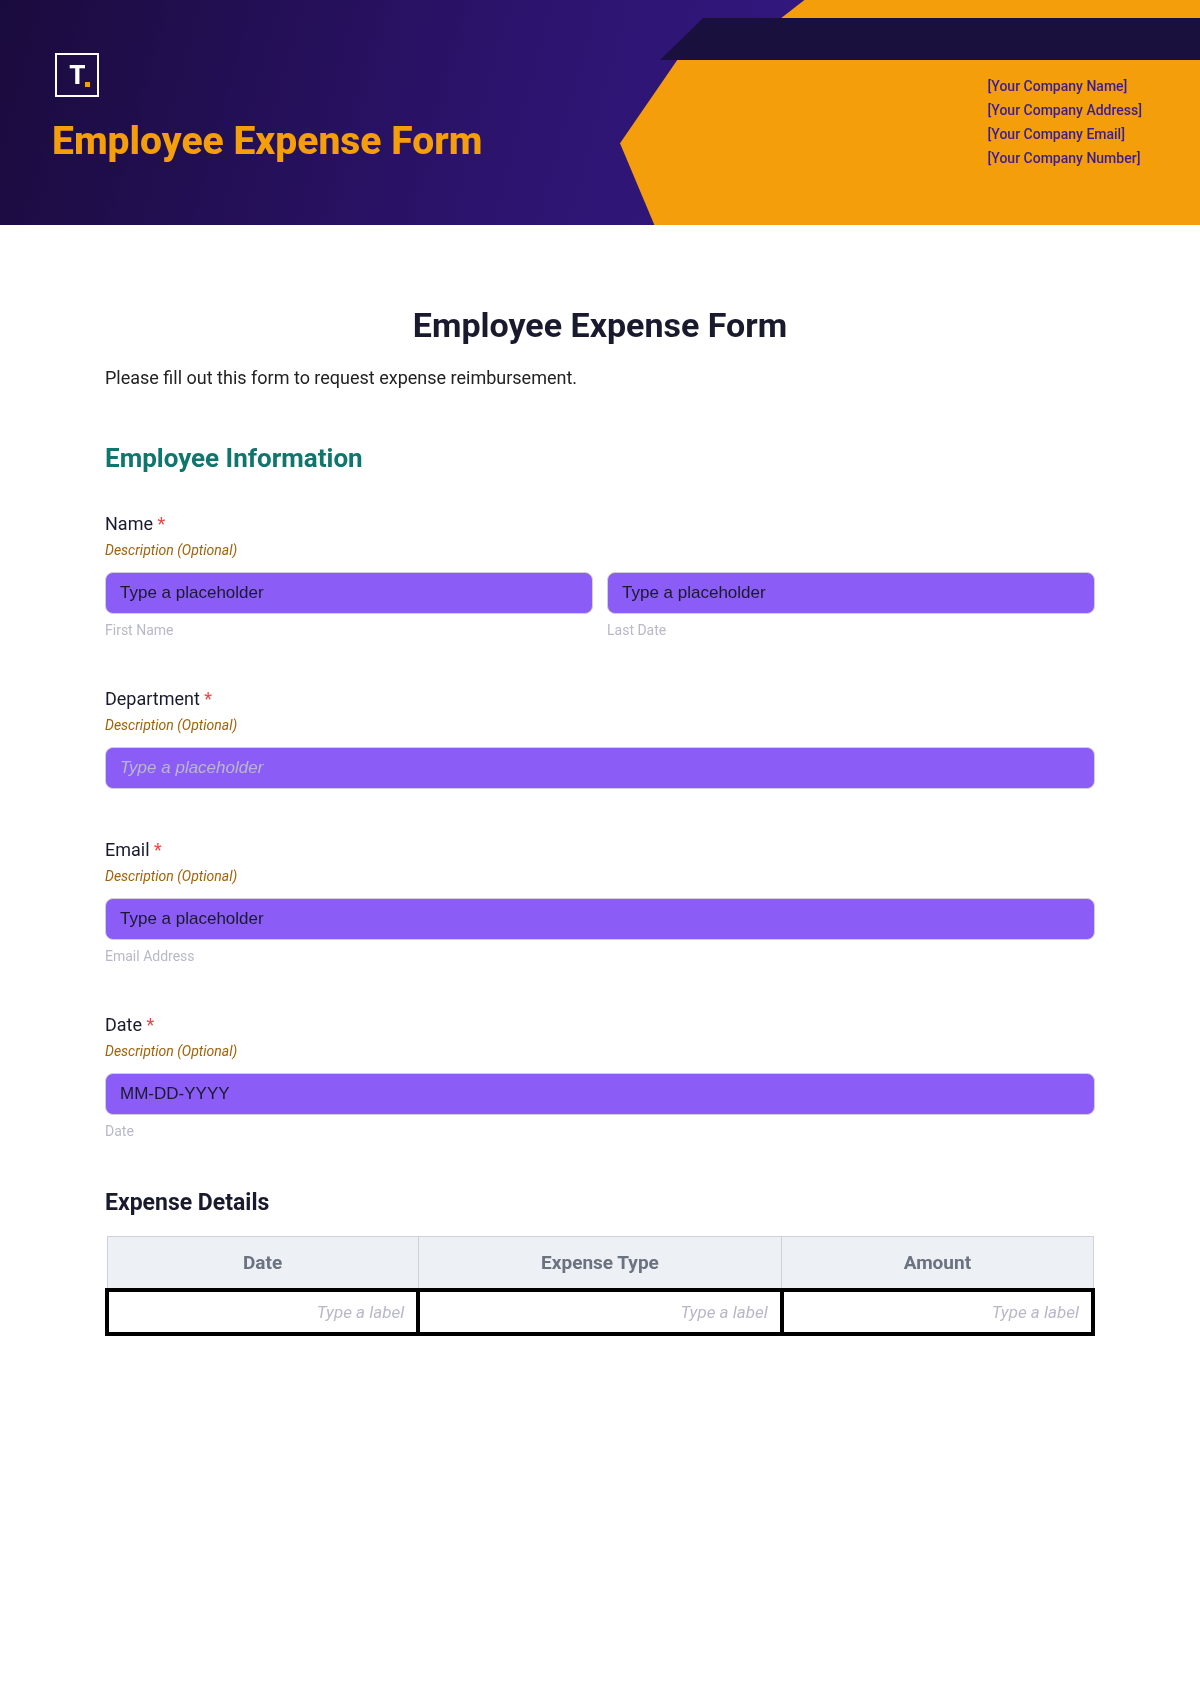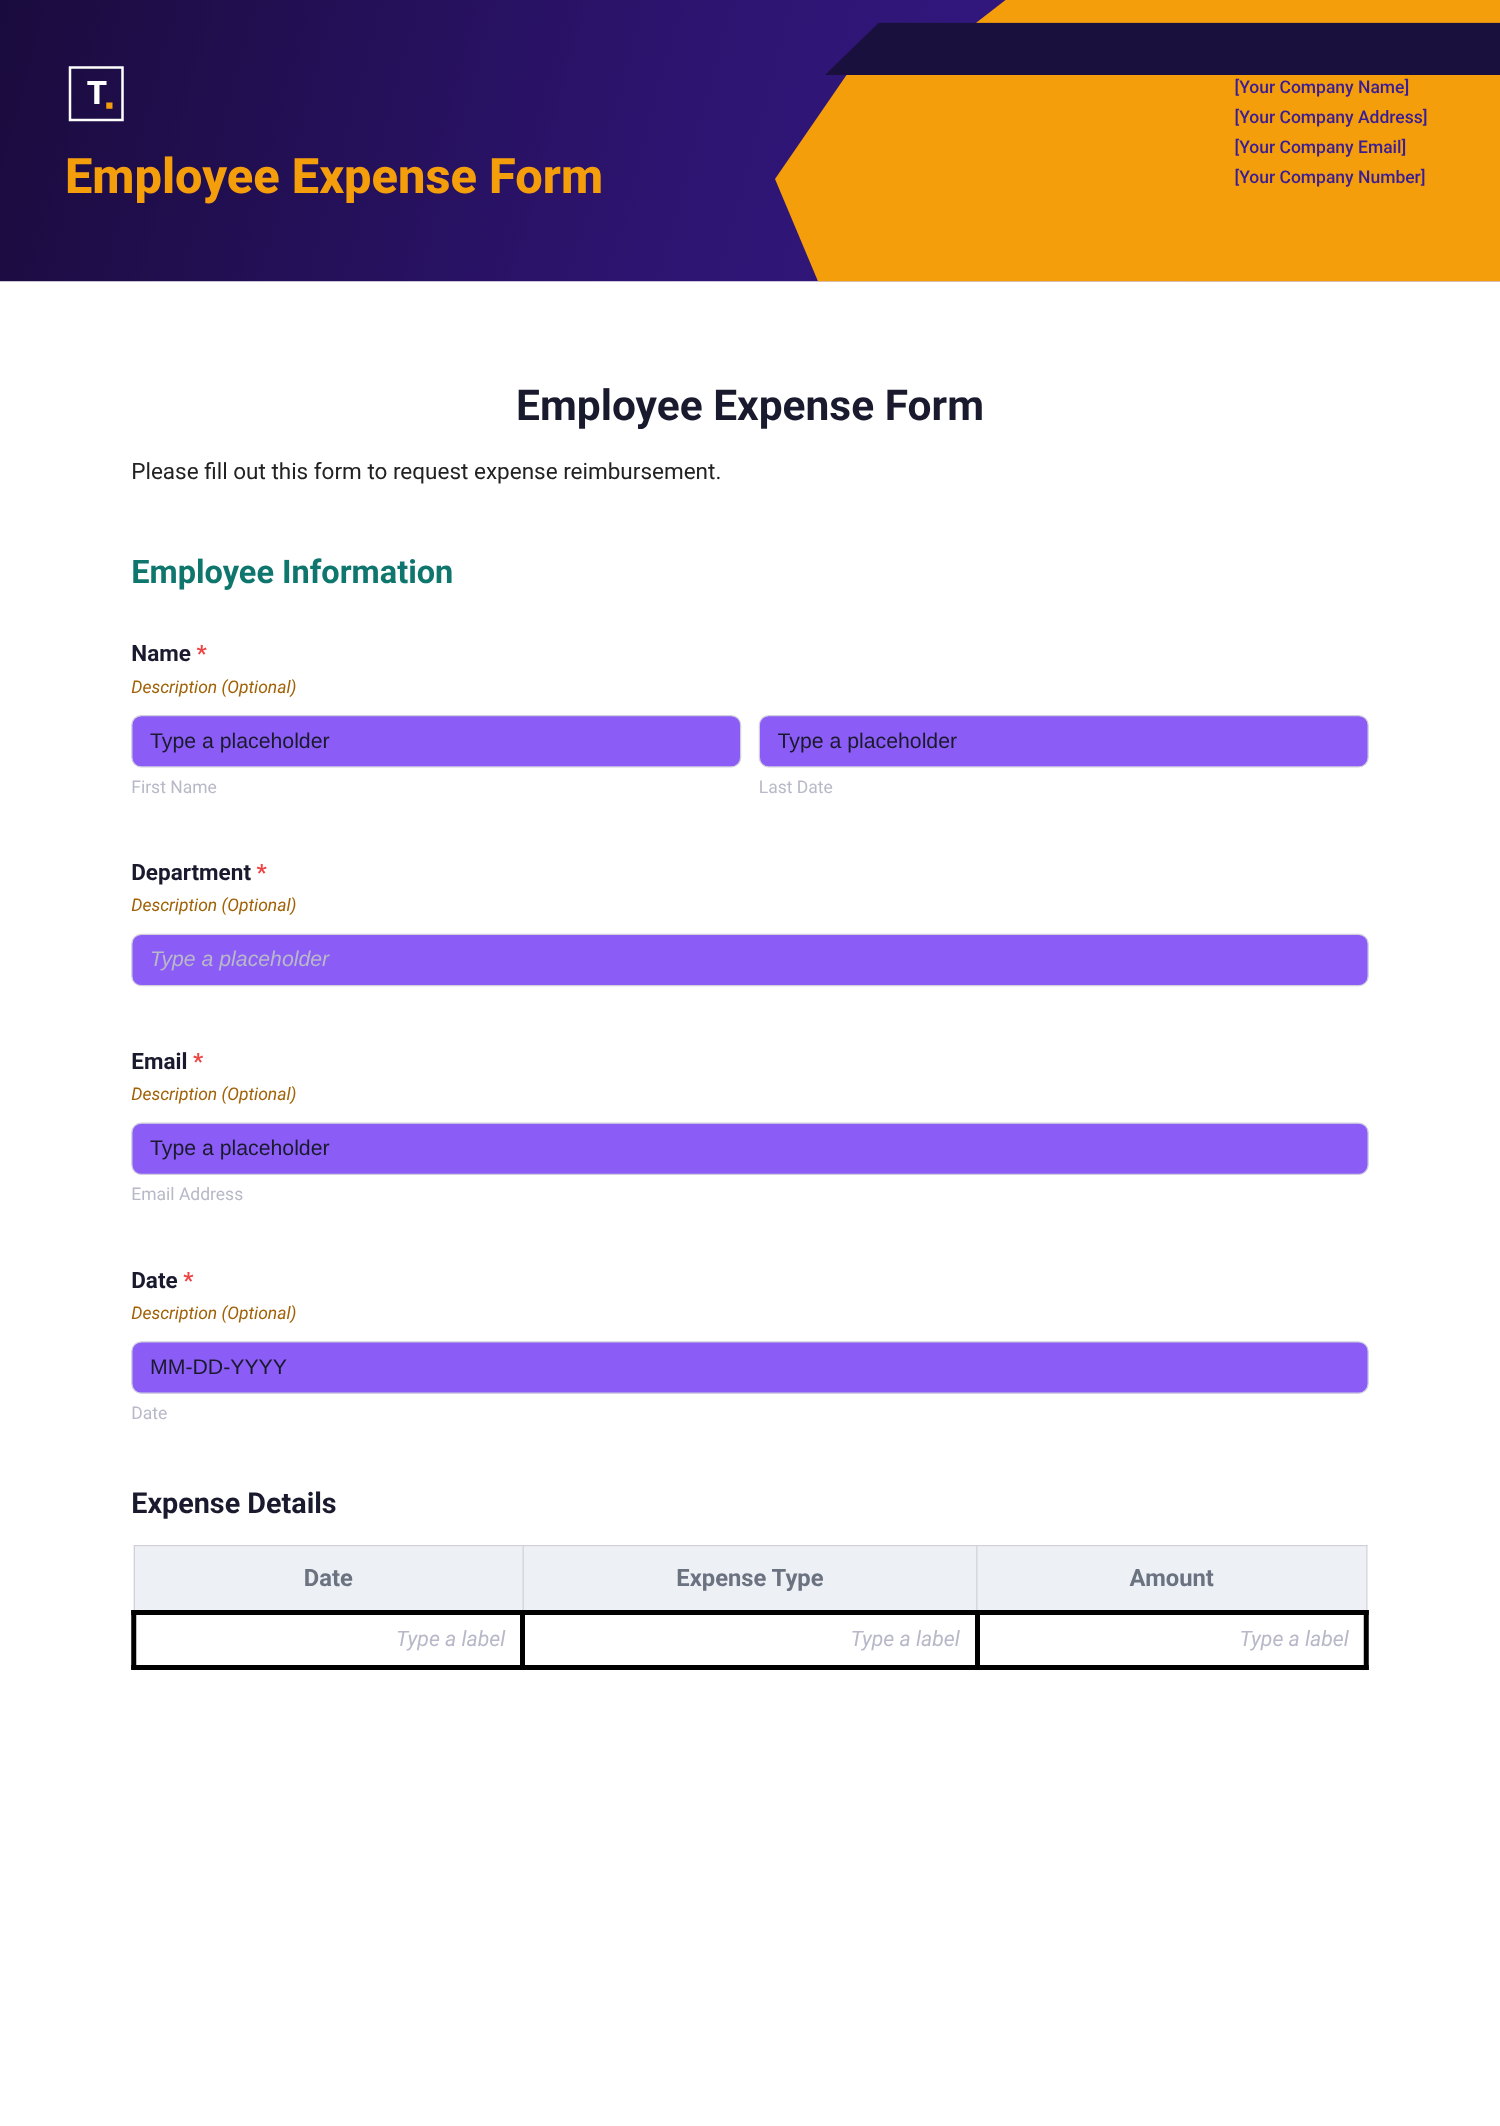--- a/index.html
+++ b/index.html
@@ -5,28 +5,28 @@
 * { margin:0; padding:0; box-sizing:border-box; }
 body { font-family: -apple-system, BlinkMacSystemFont, "Segoe UI", Roboto, Helvetica, Arial, sans-serif; width:1200px; background:#fff; color:#1a1a2e; }
 .header { position:relative; height:225px; background: linear-gradient(105deg, #1a0b3d 0%, #2d1470 45%, #3a1d95 100%); overflow:hidden; }
 .orange-top-shape { position:absolute; top:0; right:0; width:460px; height:50px; background:#f59e0b; clip-path: polygon(14% 0, 100% 0, 100% 100%, 0 100%); }
 .dark-bar { position:absolute; top:18px; right:0; width:540px; height:42px; background:#1a103d; clip-path: polygon(8% 0, 100% 0, 100% 100%, 0 100%); z-index:2; }
 .orange-main { position:absolute; top:42px; right:0; width:580px; height:184px; background:#f59e0b; clip-path: polygon(12% 0, 100% 0, 100% 100%, 6% 100%, 0 55%); z-index:1; }
 .logo { position:absolute; top:53px; left:55px; width:44px; height:44px; border:2px solid #fff; display:flex; align-items:center; justify-content:center; z-index:3; }
 .logo-t { font-size:26px; font-weight:800; color:#fff; letter-spacing:-1px; }
 .logo-dot { width:5px; height:5px; background:#f59e0b; position:absolute; bottom:8px; right:7px; }
 .header-title { position:absolute; top:118px; left:52px; font-size:39px; font-weight:800; color:#f59e0b; z-index:3; }
-.company-info { position:absolute; top:62px; right:58px; z-index:3; text-align:left; }
+.company-info { position:absolute; top:78px; right:58px; z-index:3; text-align:left; }
 .company-info div { font-size:14px; color:#3a1d95; margin-bottom:8px; font-weight:500; }
 .content { padding:80px 105px 40px 105px; }
 .form-title { text-align:center; font-size:34px; font-weight:700; color:#1a1a2e; margin-bottom:22px; }
 .form-sub { text-align:left; font-size:18px; color:#222; margin-bottom:55px; }
 .section-h { font-size:26px; font-weight:700; color:#0f766e; margin-bottom:40px; }
 .field-group { margin-bottom:50px; }
-.field-label { font-size:18px; font-weight:700; color:#1a1a2e; margin-bottom:8px; }
+.field-label { font-size:18px; font-weight:400; color:#1a1a2e; margin-bottom:8px; }
 .req { color:#ef4444; }
 .field-desc { font-size:14px; font-style:italic; color:#a16207; margin-bottom:14px; }
 .inp { width:100%; height:42px; border:1px solid #d0d0dc; border-radius:8px; padding:0 14px; font-size:17px; color:#1a1a2e; background:#8b5cf6; }
 .inp::placeholder { color:#b8b8c8; font-style:italic; }
 .row2 { display:flex; gap:14px; }
 .row2 > div { flex:1; }
 .sublabel { font-size:14px; color:#b8b8c8; margin-top:8px; }
 .expense-h { font-size:23px; font-weight:700; color:#1a1a2e; margin-bottom:20px; margin-top:10px; }
 table { width:100%; border-collapse:collapse; }
 th { background:#edf0f5; border:1px solid #d0d0dc; padding:14px 8px; font-size:19px; font-weight:700; color:#6b7280; text-align:center; }

